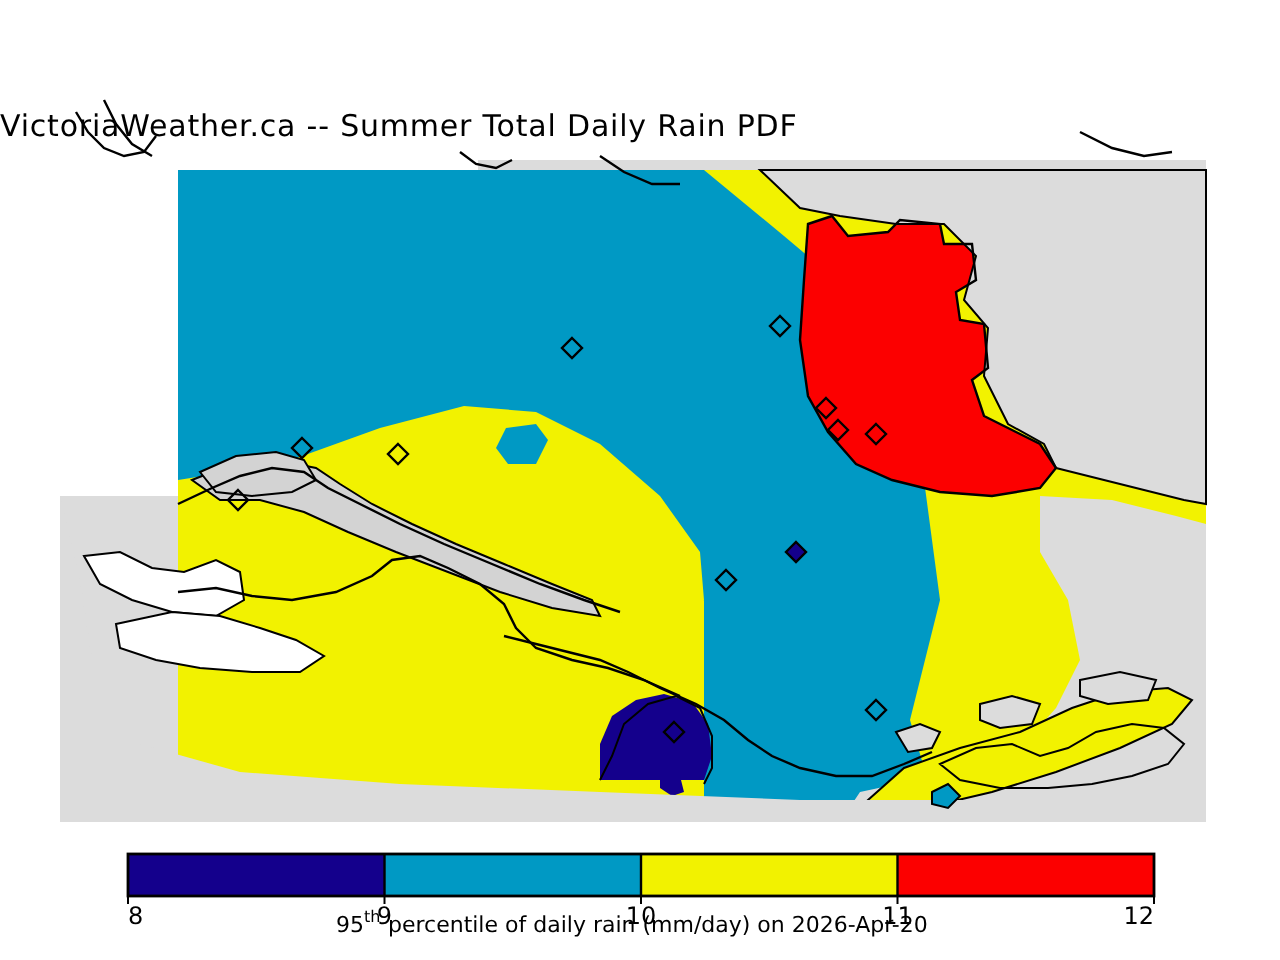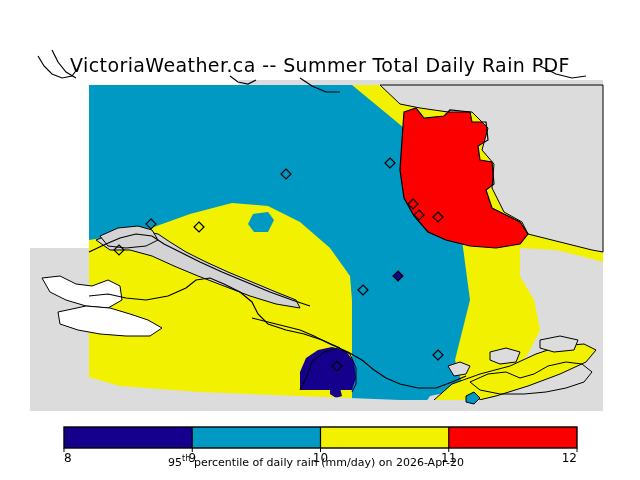--- a/index.html
+++ b/index.html
@@ -19,23 +19,23 @@
     left: 0; top: 0;
     width: 640px;
     height: 480px;
     background: #ffffff;
   }
   .map-title {
     position: absolute;
     left: 0;
     top: 54px;
     width: 640px;
-    text-align: center;
-    font-family: "DejaVu Sans", sans-serif;
-    font-size: 19px;
+    text-align: left;
+    font-family: "DejaVu Sans", sans-serif;
+    font-size: 15px;
     letter-spacing: 0.4px;
     color: #000000;
     white-space: nowrap;
     z-index: 40;
   }
   #map-svg {
     position: absolute;
     left: 0;
     top: 0;
     width: 640px;

